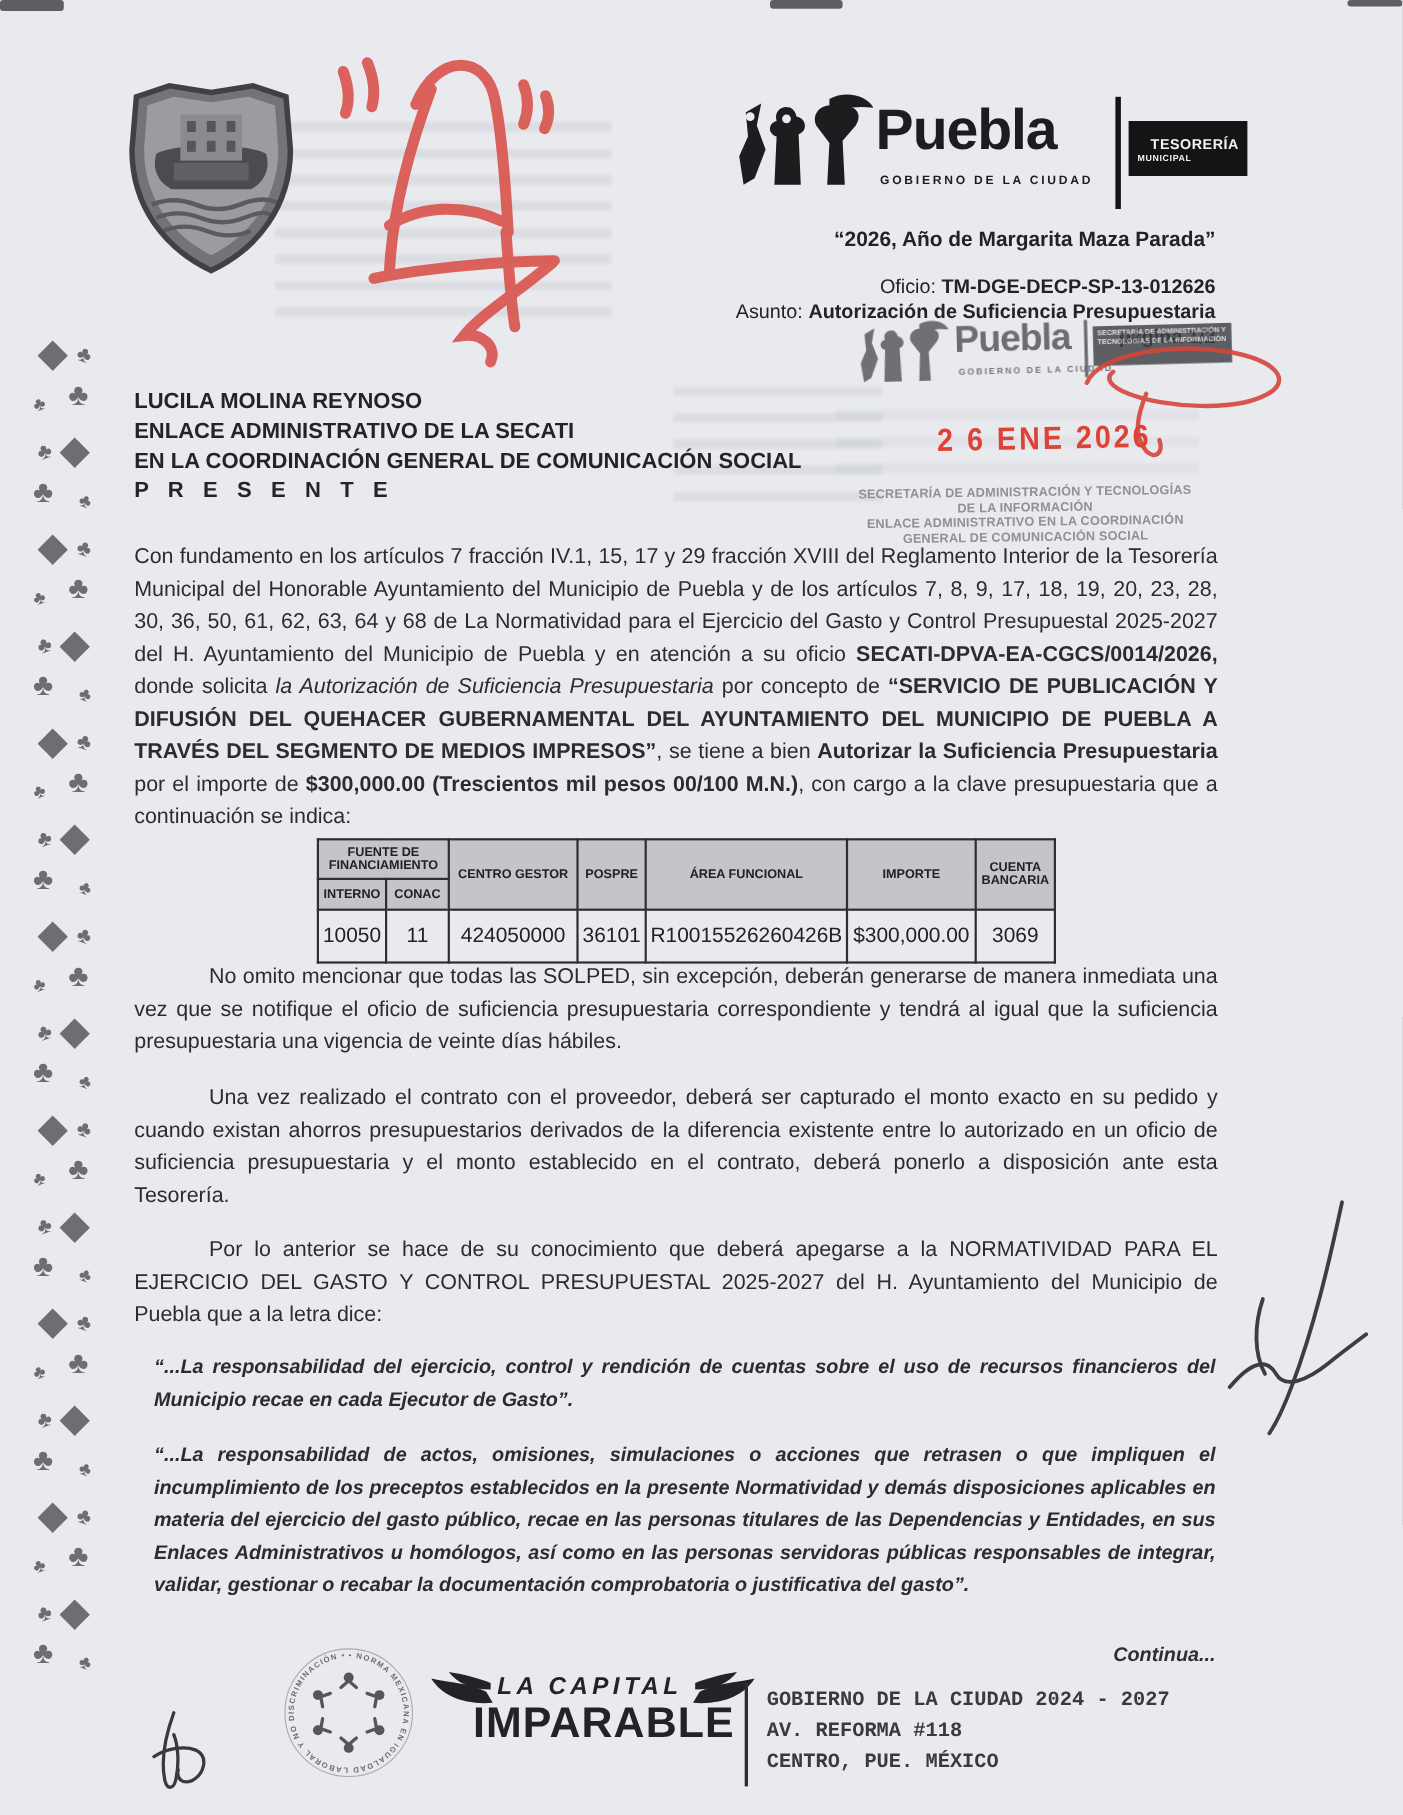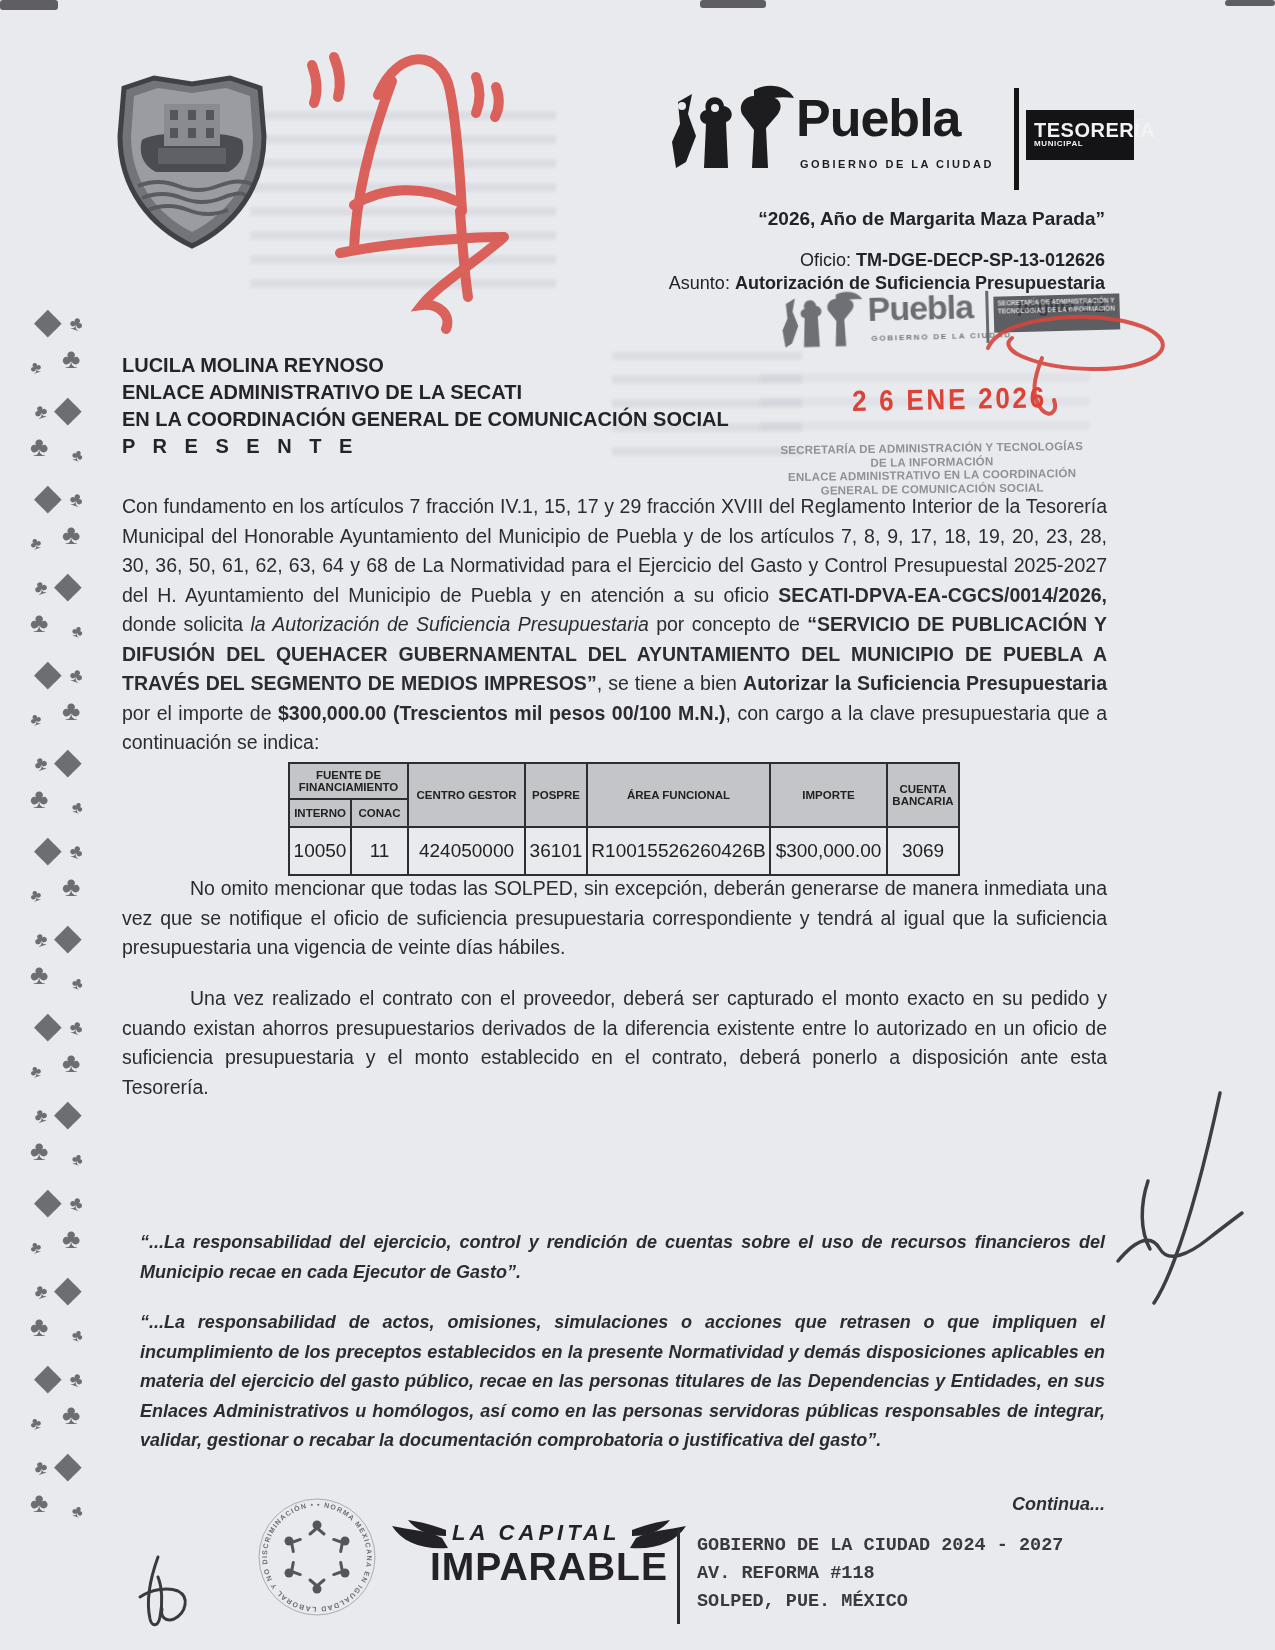--- a/index.html
+++ b/index.html
@@ -7,21 +7,21 @@
     position:relative;width:1275px;height:1650px;margin:0 auto;
     background:#e9eaee;overflow:hidden;
     font-family:"Liberation Sans",sans-serif;color:#2c2c30;
   }
   .abs{position:absolute;}
   
   .brand-name{font-weight:bold;letter-spacing:-1px;color:#1d1d20;}
   .brand-tag{font-weight:bold;letter-spacing:2.5px;color:#1d1d20;}
   .badge-bar{background:#141416;}
   .badge-box{background:#141416;color:#f2f2f2;display:flex;flex-direction:column;justify-content:center;padding:4px 8px;}
-  .badge-title{font-weight:bold;font-size:20px;letter-spacing:.5px;line-height:17px;}
+  .badge-title{font-weight:bold;font-size:13px;letter-spacing:.5px;line-height:17px;margin-left:12px;}
   .badge-sub{font-weight:bold;font-size:8px;letter-spacing:.6px;line-height:9px;}
   
   .hdr-line{position:absolute;right:170px;white-space:nowrap;}
   .year-legend{font-weight:bold;font-size:19px;color:#232327;}
   .meta{font-size:18px;color:#232327;}
   .meta b{font-weight:bold;}
   
   .stamp-wrap{opacity:.82;filter:blur(.3px);transform:rotate(-1.5deg);}
   .date-stamp{color:#dd4237;font-weight:bold;font-size:29px;letter-spacing:3px;transform:scaleX(.9) rotate(-1deg);transform-origin:left;white-space:nowrap;}
   .gray-stamp{color:#8f9196;font-size:11.5px;line-height:13.5px;font-weight:bold;text-align:center;transform:rotate(-.8deg);letter-spacing:.2px;}
@@ -279,20 +279,21 @@
       <td>36101</td>
       <td>R10015526260426B</td>
       <td>$300,000.00</td>
       <td>3069</td>
     </tr>
   </tbody>
     </table>
 
   <div class="abs para ind" style="left:122px;top:874px;width:985px;">No omito mencionar que todas las SOLPED, sin excepción, deberán generarse de manera inmediata una vez que se notifique el oficio de suficiencia presupuestaria correspondiente y tendrá al igual que la suficiencia presupuestaria una vigencia de veinte días hábiles.</div>
   <div class="abs para ind" style="left:122px;top:984px;width:985px;">Una vez realizado el contrato con el proveedor, deberá ser capturado el monto exacto en su pedido y cuando existan ahorros presupuestarios derivados de la diferencia existente entre lo autorizado en un oficio de suficiencia presupuestaria y el monto establecido en el contrato, deberá ponerlo a disposición ante esta Tesorería.</div>
+  <div class="abs para ind" style="left:122px;top:1122px;width:985px;">Por lo anterior se hace de su conocimiento que deberá apegarse a la NORMATIVIDAD PARA EL EJERCICIO DEL GASTO Y CONTROL PRESUPUESTAL 2025-2027 del H. Ayuntamiento del Municipio de Puebla que a la letra dice:</div>
 
   <div class="abs quote" style="left:140px;top:1228px;width:965px;font-style:italic;">“...La responsabilidad del ejercicio, control y rendición de cuentas sobre el uso de recursos financieros del Municipio recae en cada Ejecutor de Gasto”.</div>
   <div class="abs quote" style="left:140px;top:1308px;width:965px;">“...La responsabilidad de actos, omisiones, simulaciones o acciones que retrasen o que impliquen el incumplimiento de los preceptos establecidos en la presente Normatividad y demás disposiciones aplicables en materia del ejercicio del gasto público, recae en las personas titulares de las Dependencias y Entidades, en sus Enlaces Administrativos u homólogos, así como en las personas servidoras públicas responsables de integrar, validar, gestionar o recabar la documentación comprobatoria o justificativa del gasto”.</div>
 
   <svg class="abs" style="left:1090px;top:1085px;" width="170" height="230" viewBox="0 0 170 230">
     <g stroke="#3e3e42" stroke-width="3.5" fill="none" stroke-linecap="round">
       <path d="M130 8 C 118 64 104 124 84 176 C 78 192 72 206 64 218"></path>
       <path d="M58 96 C 50 120 50 146 60 164"></path>
       <path d="M28 176 C 48 152 62 150 70 164 C 78 178 98 170 118 154 C 132 143 144 134 152 128"></path>
     </g>
@@ -355,16 +356,16 @@
       <path d="M0 30 C 26 32 46 24 56 8 C 38 12 22 12 6 20 Z"></path>
       <path d="M2 18 C 20 18 32 12 40 2 C 26 4 12 8 2 12 Z"></path>
     </g>
   </svg>
   <div class="abs cap-bottom" style="left:430px;top:1548px;">IMPARABLE</div>
 
   <div class="abs divider" style="left:677px;top:1530px;width:3px;height:94px;"></div>
   <div class="abs addr" style="left:697px;top:1532px;">
     <div>GOBIERNO DE LA CIUDAD 2024 - 2027</div>
     <div>AV. REFORMA #118</div>
-    <div>SOLPED, PUE. MÉXICO</div>
+    <div>CENTRO, PUE. MÉXICO</div>
   </div>
 
 </div>
 
 </body></html>

